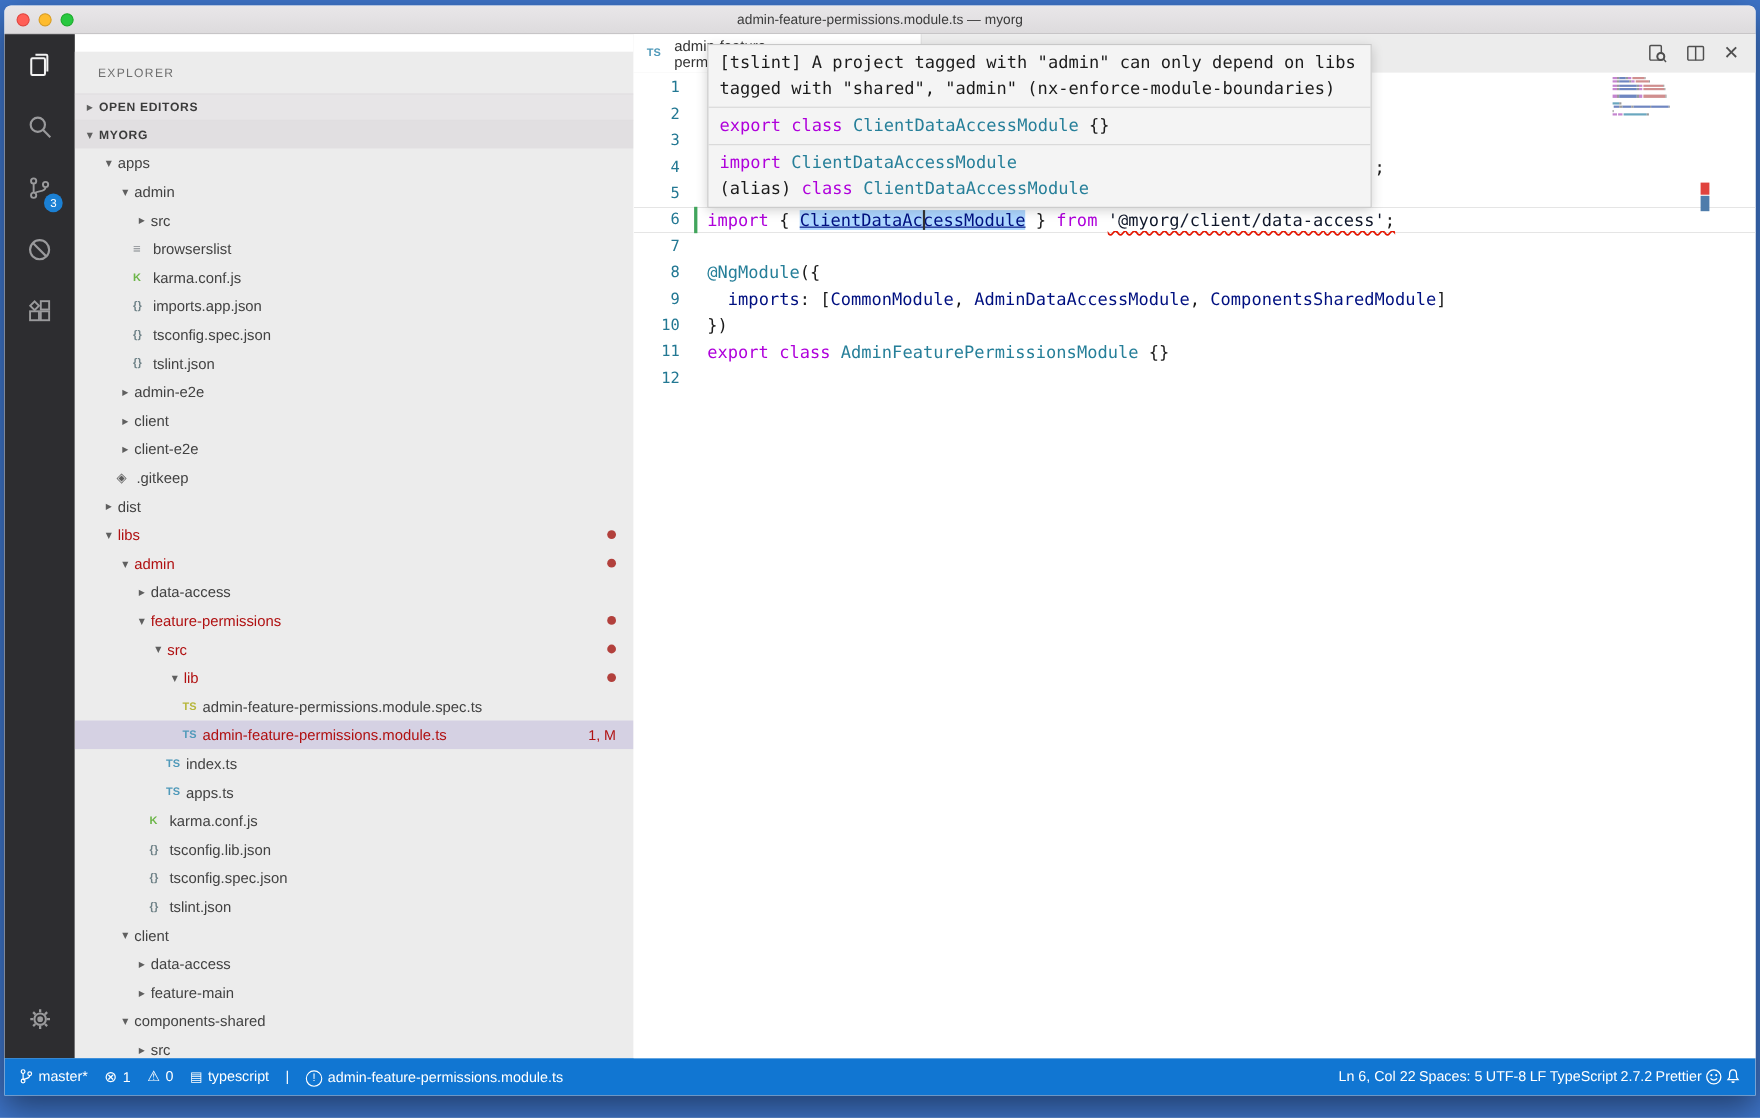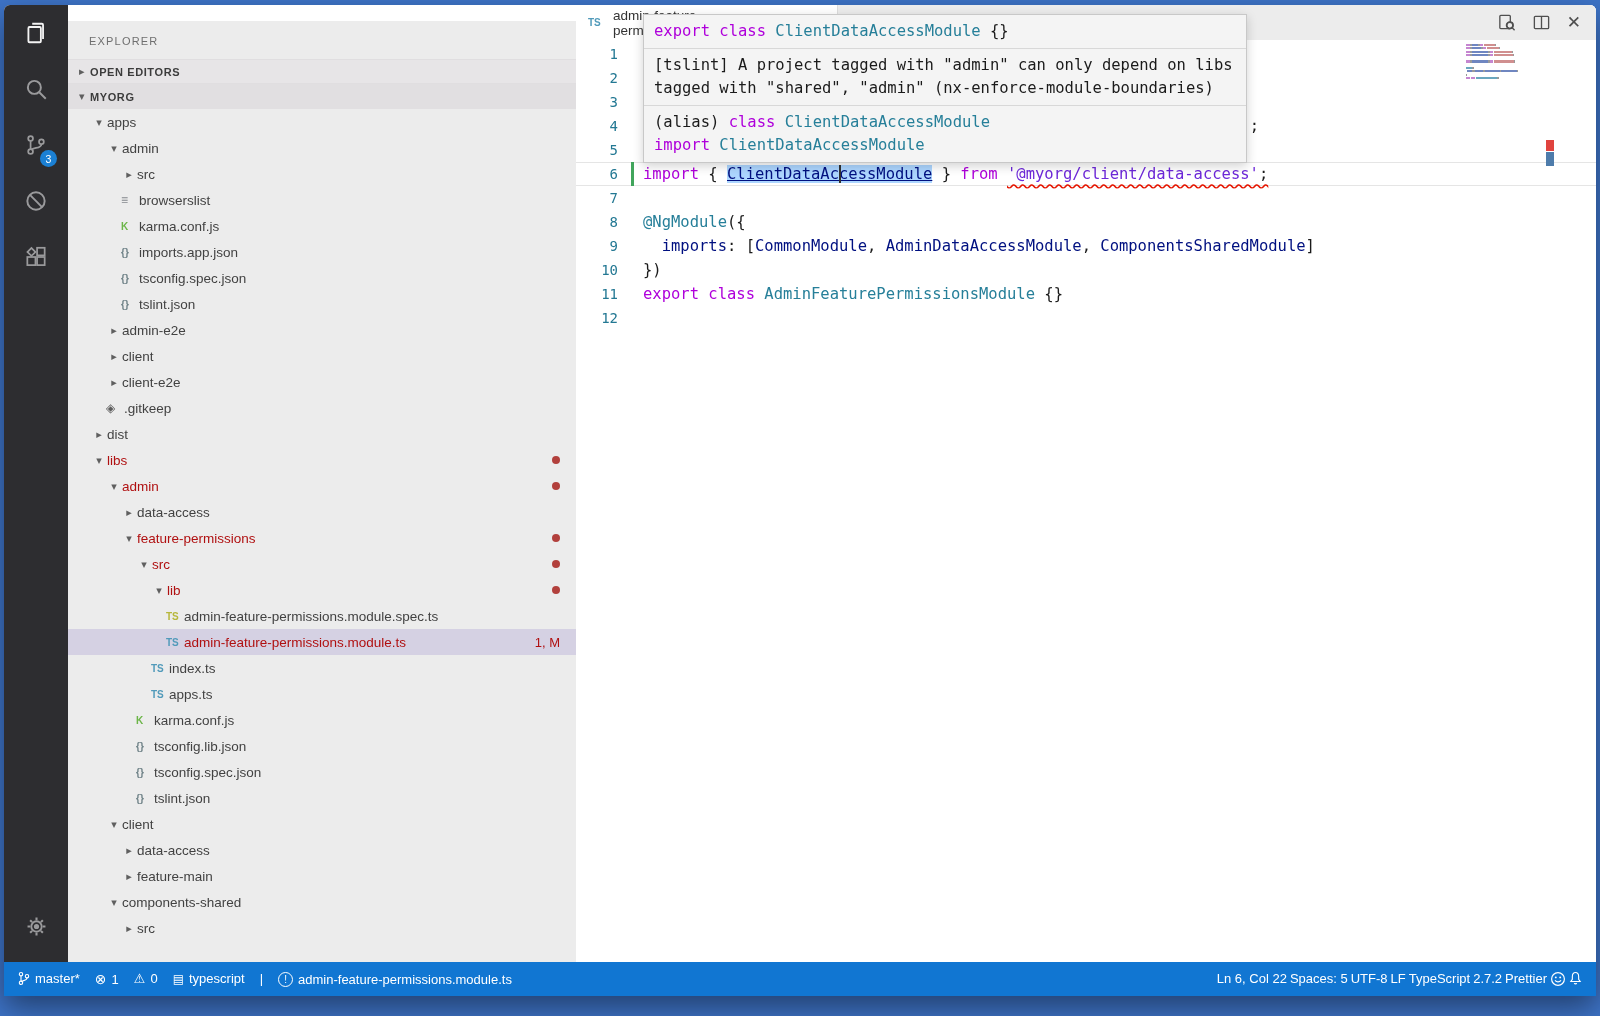--- a/index.html
+++ b/index.html
@@ -44,21 +44,21 @@
   .tab { background:#fff; width:262px; display:flex; align-items:center; gap:7px; padding:0 12px; font-size:13.5px; color:#333; border-right:1px solid #ddd; }
   .editor-actions { margin-left:auto; display:flex; align-items:center; gap:16px; padding-right:15px; color:#4f4f4f; }
   .ea { cursor:pointer; display:flex; align-items:center; font-size:15px; }
   .code-area { flex:1; position:relative; font-family:"DejaVu Sans Mono","Liberation Mono",monospace; font-size:15.5px; overflow:hidden; }
   .code-lines { padding-top:2px; }
   .cl { height:24px; line-height:24px; position:relative; padding-left:67px; white-space:pre; }
   .cl.current { box-shadow: inset 0 1px 0 #e5e5e5, inset 0 -1px 0 #e5e5e5; }
   .ln { position:absolute; left:0; top:0; width:42px; text-align:right; color:#237893; font-size:14px; }
   .modbar { position:absolute; left:55px; top:0; bottom:0; width:3px; background:#41a55c; }
   .caret { position:absolute; top:3px; width:2px; height:18px; background:#333; left:calc(67px + 21ch); }
-  .tk-kw{color:#af00db} .tk-type{color:#267f99} .tk-var{color:#001080} .tk-str{color:#6d28d9} .tk-pl{color:#1b1b1b}
+  .tk-kw{color:#af00db} .tk-type{color:#267f99} .tk-var{color:#001080} .tk-str{color:#0f172a} .tk-pl{color:#1b1b1b}
   .tk-sel{background:#add6ff; text-decoration:underline; text-decoration-color:#001080;}
   .tk-squig{text-decoration:underline; text-decoration-style:wavy; text-decoration-color:#e51400; text-underline-offset:4px; text-decoration-skip-ink:none;}
   
   .minimap { position:absolute; top:4px; right:64px; width:66px; }
   .mm-row { height:2.2px; margin-bottom:1.1px; font-size:0; white-space:nowrap; }
   .mm-row i { display:inline-block; height:2.2px; }
   .ruler-err { position:absolute; right:42px; top:100px; width:8px; height:11px; background:#e0433e; }
   .ruler-info { position:absolute; right:42px; top:112px; width:8px; height:14px; background:#4e7cab; }
   
   .hover-widget { position:absolute; left:67px; top:9px; width:604px; background:#f4f4f4; border:1px solid #c8c8c8;
@@ -72,20 +72,28 @@
   .sb-group { display:flex; align-items:flex-start; gap:15px; }
   .sb-group.right { gap:3px; }
   .sb-item { display:flex; align-items:center; gap:5px; cursor:pointer; white-space:nowrap; }
   .circ { width:15px; height:15px; border:1px solid #fff; border-radius:50%; display:inline-flex; align-items:center; justify-content:center; font-size:10px; }
   svg { display:block; }
 </style>
 </head>
 <body>
 
 <div class="window">
+  <div class="titlebar">
+    <div class="traffic">
+      <span class="tl red"></span>
+      <span class="tl yellow"></span>
+      <span class="tl green"></span>
+    </div>
+    <div class="wtitle">admin-feature-permissions.module.ts — myorg</div>
+  </div>
 
   <div class="main">
     <div class="activitybar">
       <div class="ab-items">
           <div class="ab-item active">
             <span>
               <svg viewBox="0 0 24 24" width="26" height="26">
                 <path d="M8.5 3.5h9a1 1 0 0 1 1 1v13" fill="none" stroke="currentColor" stroke-width="1.7"></path>
                 <rect x="5" y="6.5" width="11.5" height="14" rx="1" fill="none" stroke="currentColor" stroke-width="1.7"></rect>
               </svg>
@@ -376,28 +384,28 @@
             <div class="mm-row"><i style="width:1.44px;background:transparent"></i><i style="width:5.04px;background:#6f86c0"></i><i style="width:2.16px;background:#9a9a9a"></i><i style="width:8.64px;background:#6f86c0"></i><i style="width:1.44px;background:#9a9a9a"></i><i style="width:15.12px;background:#6f86c0"></i><i style="width:1.44px;background:#9a9a9a"></i><i style="width:15.84px;background:#6f86c0"></i><i style="width:1px;background:#9a9a9a"></i></div>
             <div class="mm-row"><i style="width:1.44px;background:#9a9a9a"></i></div>
             <div class="mm-row"><i style="width:4.32px;background:#c586d0"></i><i style="width:1px;background:transparent"></i><i style="width:3.5999999999999996px;background:#c586d0"></i><i style="width:1px;background:transparent"></i><i style="width:20.88px;background:#6aa7bf"></i><i style="width:2.16px;background:#9a9a9a"></i></div>
             <div class="mm-row"></div>
           </div>
         <div class="ruler-err"></div>
         <div class="ruler-info"></div>
       </div>
 
       <div class="hover-widget">
-        <div class="hw-sec"><span class="tk-kw">export</span><span class="tk-pl"> </span><span class="tk-kw">class</span><span class="tk-pl"> </span><span class="tk-type">ClientDataAccessModule</span><span class="tk-pl"> {}</span></div>
         <div class="hw-sec">
             <div>[tslint] A project tagged with "admin" can only depend on libs</div>
             <div>tagged with "shared", "admin" (nx-enforce-module-boundaries)</div>
           </div>
+        <div class="hw-sec"><span class="tk-kw">export</span><span class="tk-pl"> </span><span class="tk-kw">class</span><span class="tk-pl"> </span><span class="tk-type">ClientDataAccessModule</span><span class="tk-pl"> {}</span></div>
         <div class="hw-sec">
+            <div><span class="tk-kw">import</span><span class="tk-pl"> </span><span class="tk-type">ClientDataAccessModule</span></div>
             <div><span class="tk-pl">(alias) </span><span class="tk-kw">class</span><span class="tk-pl"> </span><span class="tk-type">ClientDataAccessModule</span></div>
-            <div><span class="tk-kw">import</span><span class="tk-pl"> </span><span class="tk-type">ClientDataAccessModule</span></div>
           </div>
       </div>
     </div>
   </div>
 
   <div class="statusbar">
     <div class="sb-group">
         <span class="sb-item">
           <span>
             <svg viewBox="0 0 12 15" width="12" height="15" fill="none" stroke="#fff" stroke-width="1.1">

